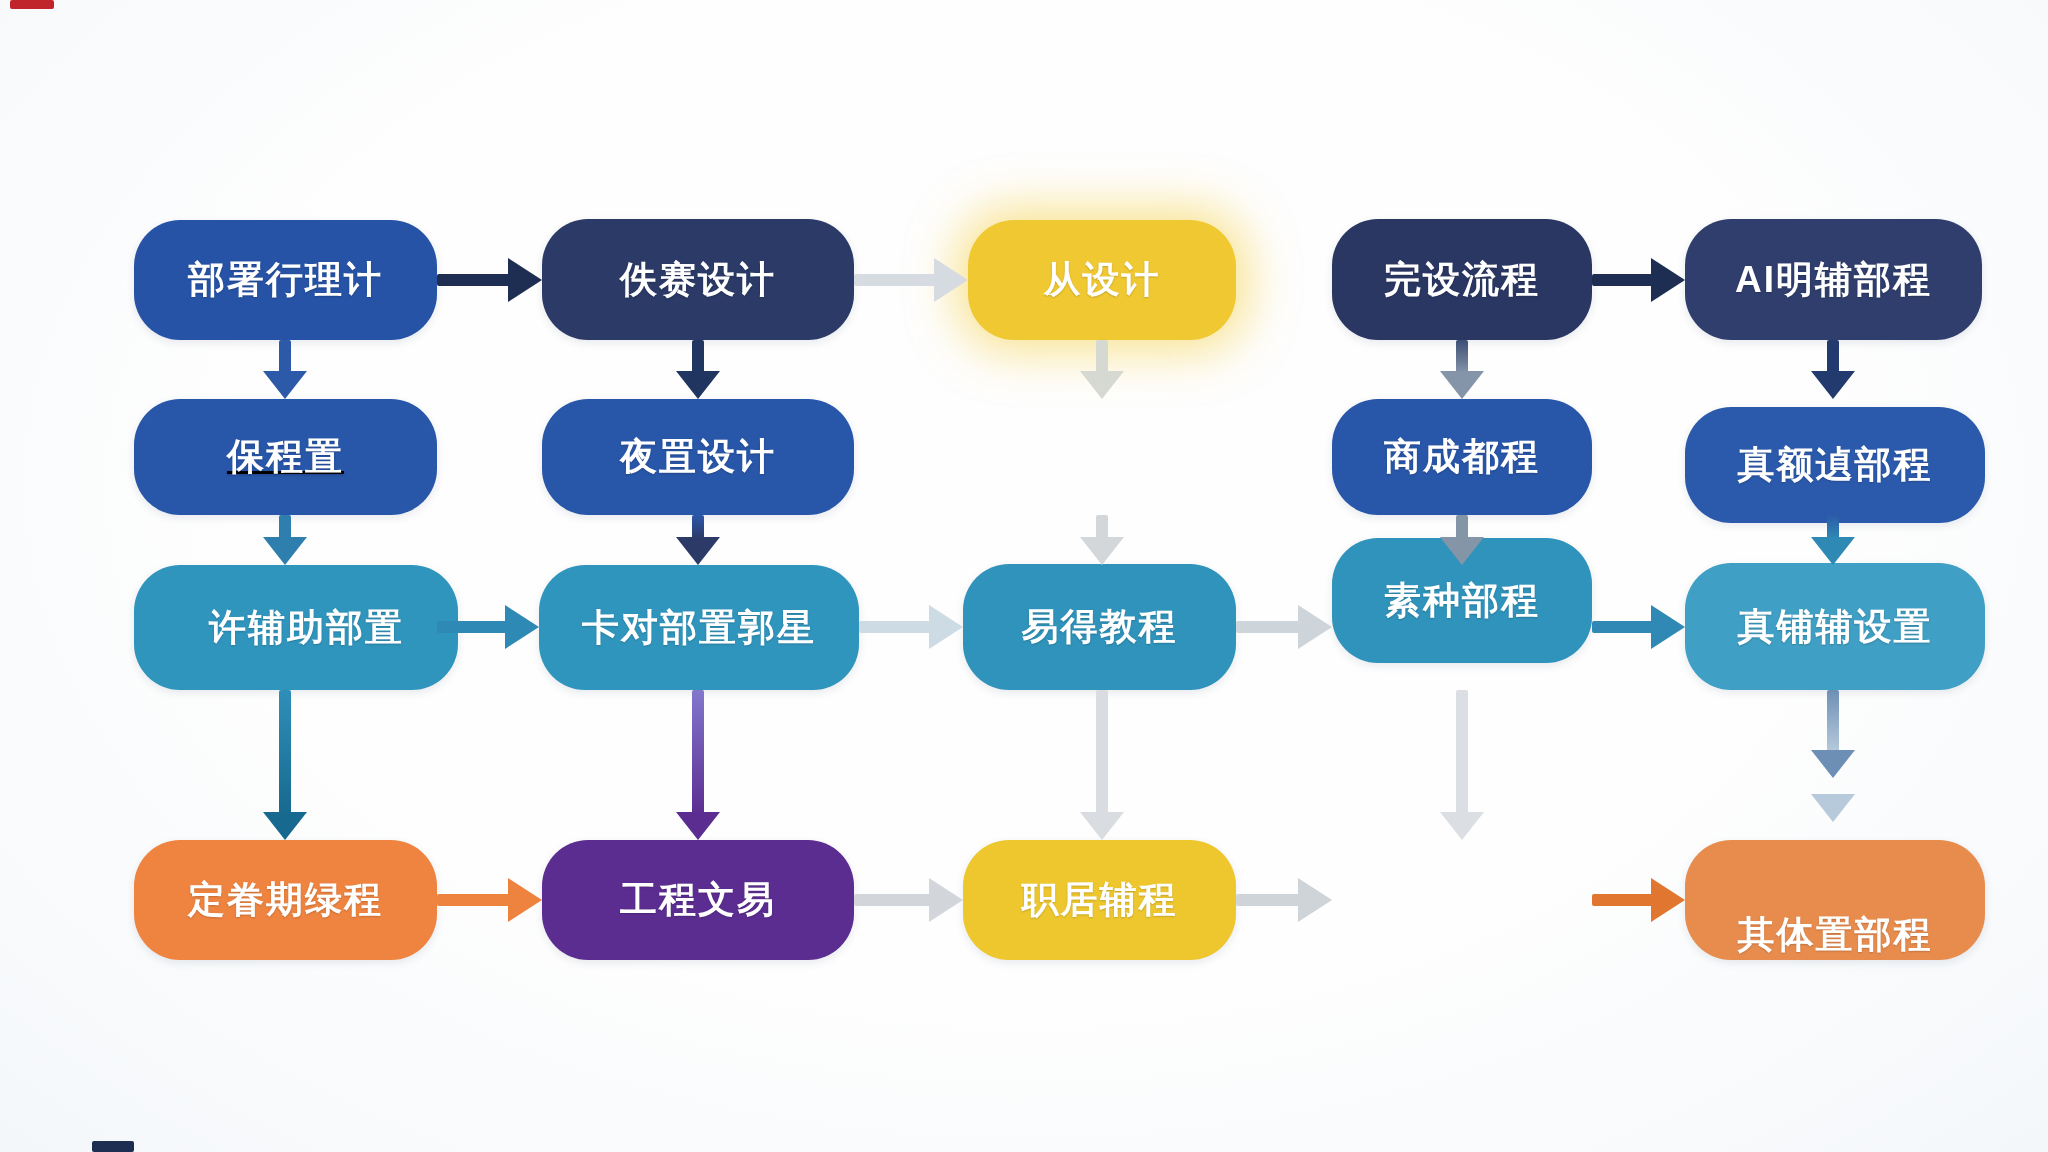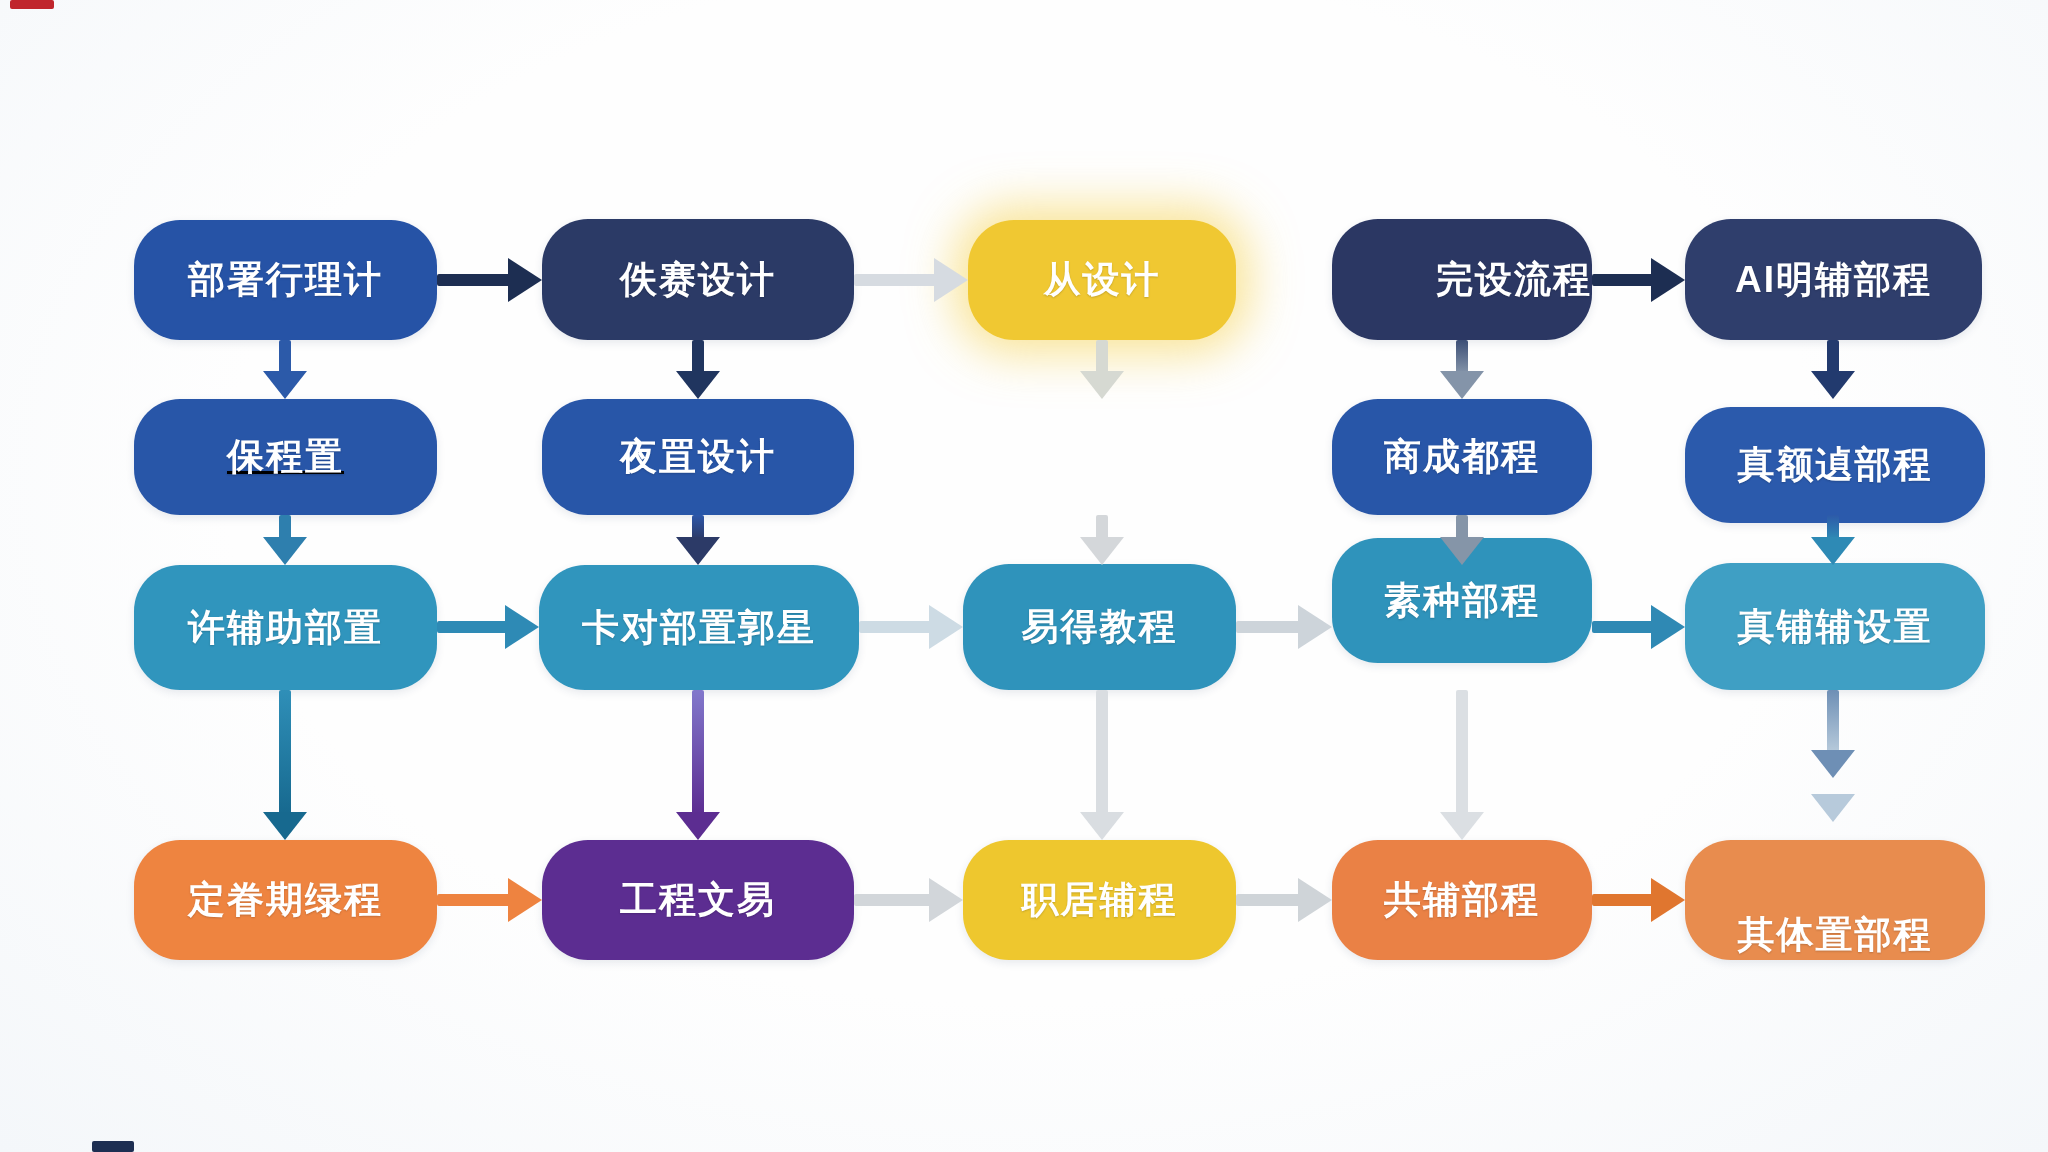--- a/index.html
+++ b/index.html
@@ -62,41 +62,41 @@
 
   <div class="node" style="left: 134px; top: 220px; width: 303px; height: 120px; background: rgb(38, 83, 166);">
       <span class="node-label">部署行理计</span>
     </div>
   <div class="node" style="left: 542px; top: 219px; width: 312px; height: 121px; background: rgb(43, 58, 102);">
       <span class="node-label">佚赛设计</span>
     </div>
   <div class="node glow" style="left: 968px; top: 220px; width: 268px; height: 120px; background: rgb(240, 200, 50);">
       <span class="node-label">从设计</span>
     </div>
-  <div class="node" style="left: 1332px; top: 219px; width: 260px; height: 121px; background: rgb(43, 55, 99); justify-content: flex-end;">
+  <div class="node" style="left: 1332px; top: 219px; width: 260px; height: 121px; background: rgb(43, 55, 99);">
       <span class="node-label">完设流程</span>
     </div>
   <div class="node" style="left: 1685px; top: 219px; width: 297px; height: 121px; background: rgb(47, 62, 108);">
       <span class="node-label">AI明辅部程</span>
     </div>
 
   <div class="node" style="left: 134px; top: 399px; width: 303px; height: 116px; background: rgb(40, 86, 168); text-decoration: underline;">
       <span class="node-label">保程置</span>
     </div>
   <div class="node" style="left: 542px; top: 399px; width: 312px; height: 116px; background: rgb(40, 86, 168);">
       <span class="node-label">夜罝设计</span>
     </div>
   <div class="node" style="left: 1332px; top: 399px; width: 260px; height: 116px; background: rgb(40, 86, 168);">
       <span class="node-label">商成都程</span>
     </div>
   <div class="node" style="left: 1685px; top: 399px; width: 300px; height: 116px; background: rgb(43, 90, 172); margin-top: 8px;">
       <span class="node-label">真额遉部程</span>
     </div>
 
-  <div class="node" style="left: 134px; top: 565px; width: 303px; height: 125px; background: rgb(48, 149, 189);">
+  <div class="node" style="left: 134px; top: 565px; width: 303px; height: 125px; background: rgb(48, 149, 189); padding-left: 21px;">
       <span class="node-label">许辅助部置</span>
     </div>
   <div class="node" style="left: 539px; top: 565px; width: 320px; height: 125px; background: rgb(48, 149, 189);">
       <span class="node-label">卡对部置郭星</span>
     </div>
   <div class="node" style="left: 963px; top: 564px; width: 273px; height: 126px; background: rgb(47, 147, 187);">
       <span class="node-label">易得教程</span>
     </div>
   <div class="node" style="left: 1332px; top: 538px; width: 260px; height: 125px; background: rgb(47, 147, 187);">
       <span class="node-label">素种部程</span>
@@ -107,23 +107,20 @@
 
   <div class="node" style="left: 134px; top: 840px; width: 303px; height: 120px; background: rgb(238, 132, 64);">
       <span class="node-label">定眷期绿程</span>
     </div>
   <div class="node" style="left: 542px; top: 840px; width: 312px; height: 120px; background: rgb(92, 45, 145);">
       <span class="node-label">工程文易</span>
     </div>
   <div class="node" style="left: 963px; top: 840px; width: 273px; height: 120px; background: rgb(238, 199, 46);">
       <span class="node-label">职居辅程</span>
     </div>
-  <div class="node" style="left: 1332px; top: 840px; width: 260px; height: 120px; background: rgb(234, 129, 69);">
-      <span class="node-label">共辅部程</span>
-    </div>
   <div class="node" style="left: 1685px; top: 840px; width: 300px; height: 120px; background: rgb(232, 140, 78); align-items: flex-end;">
       <span class="node-label">其体置部程</span>
     </div>
 
   <div class="arrow h-arrow" style="left: 437px; top: 258px; width: 105px; color: rgb(29, 46, 82);">
       <div class="stem"></div>
       <div class="headr"></div>
     </div>
   <div class="arrow h-arrow" style="left: 854px; top: 258px; width: 114px; color: rgb(214, 219, 225);">
       <div class="stem"></div>

